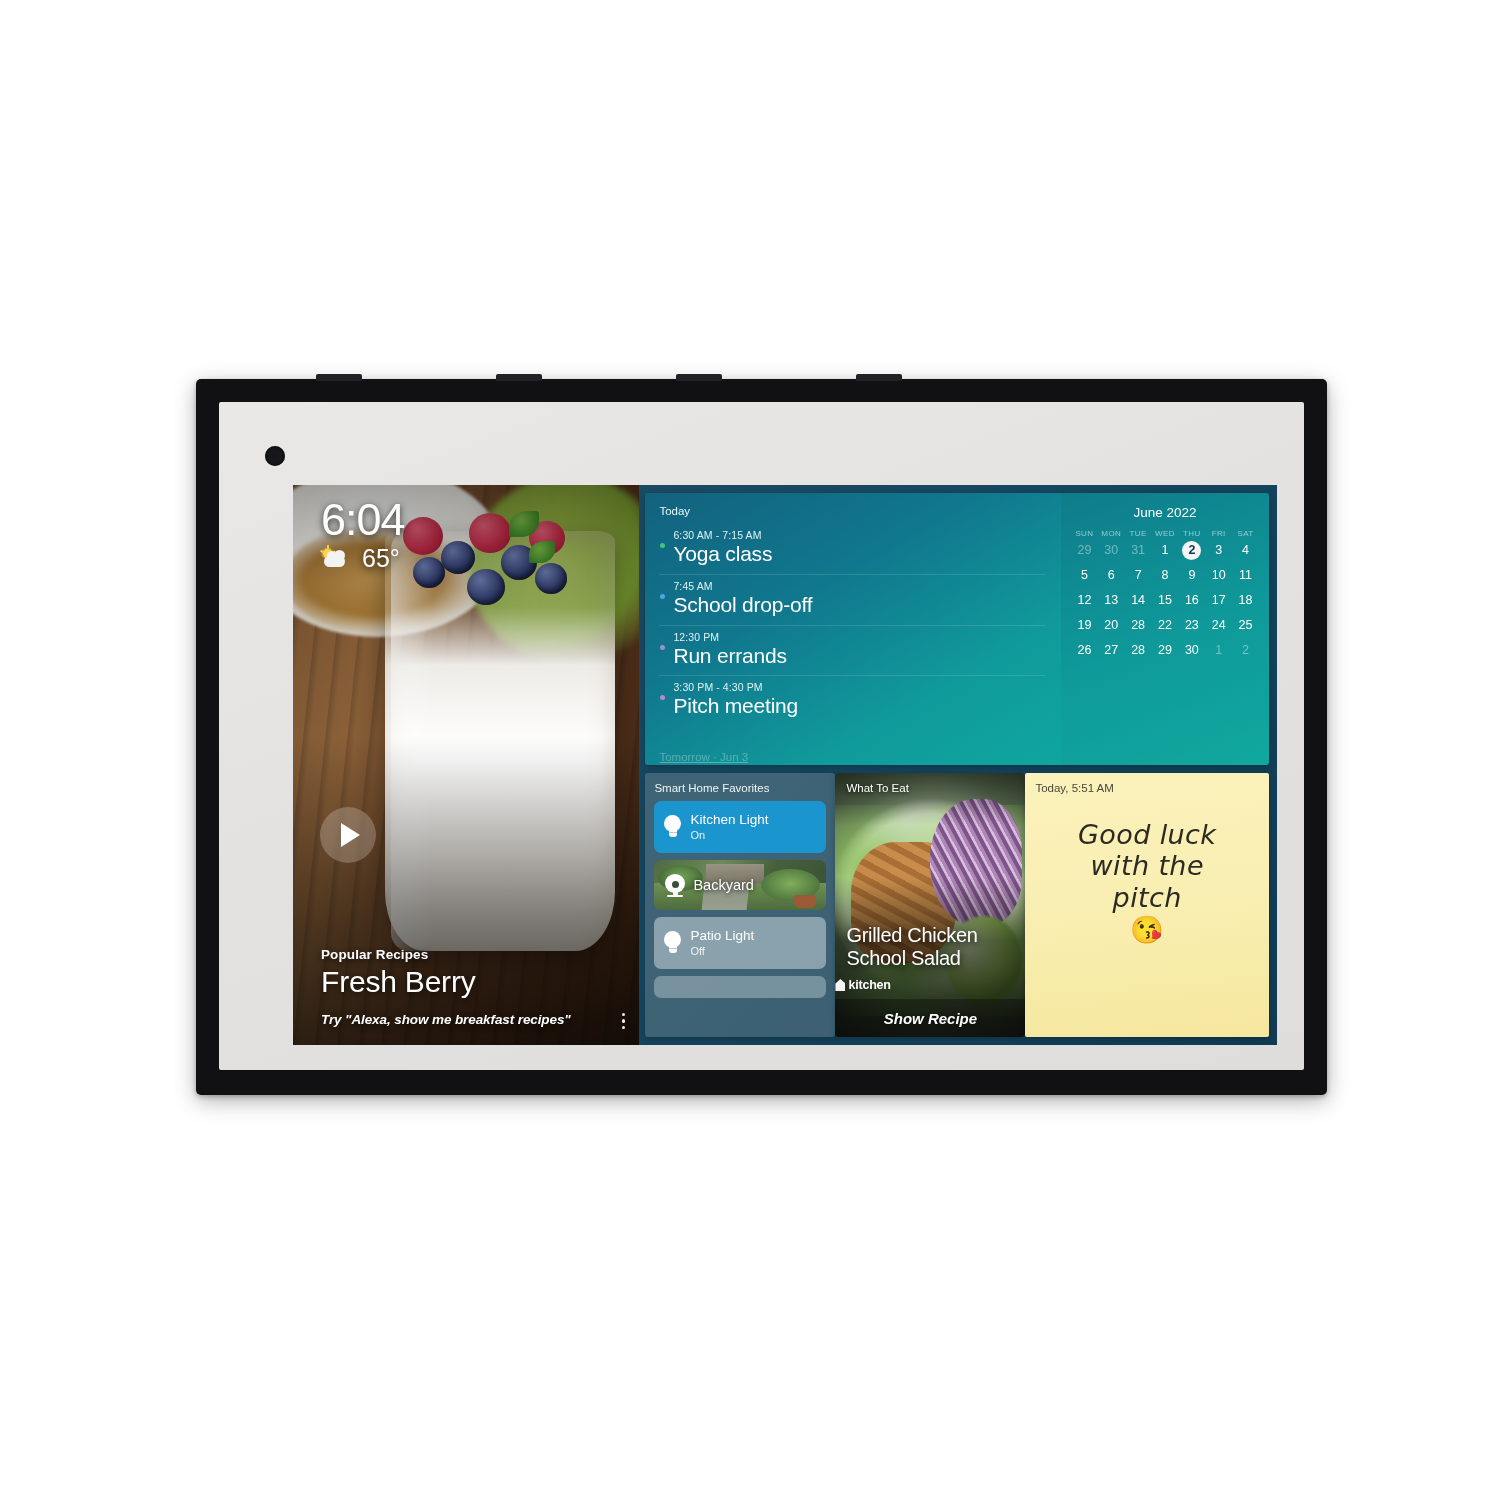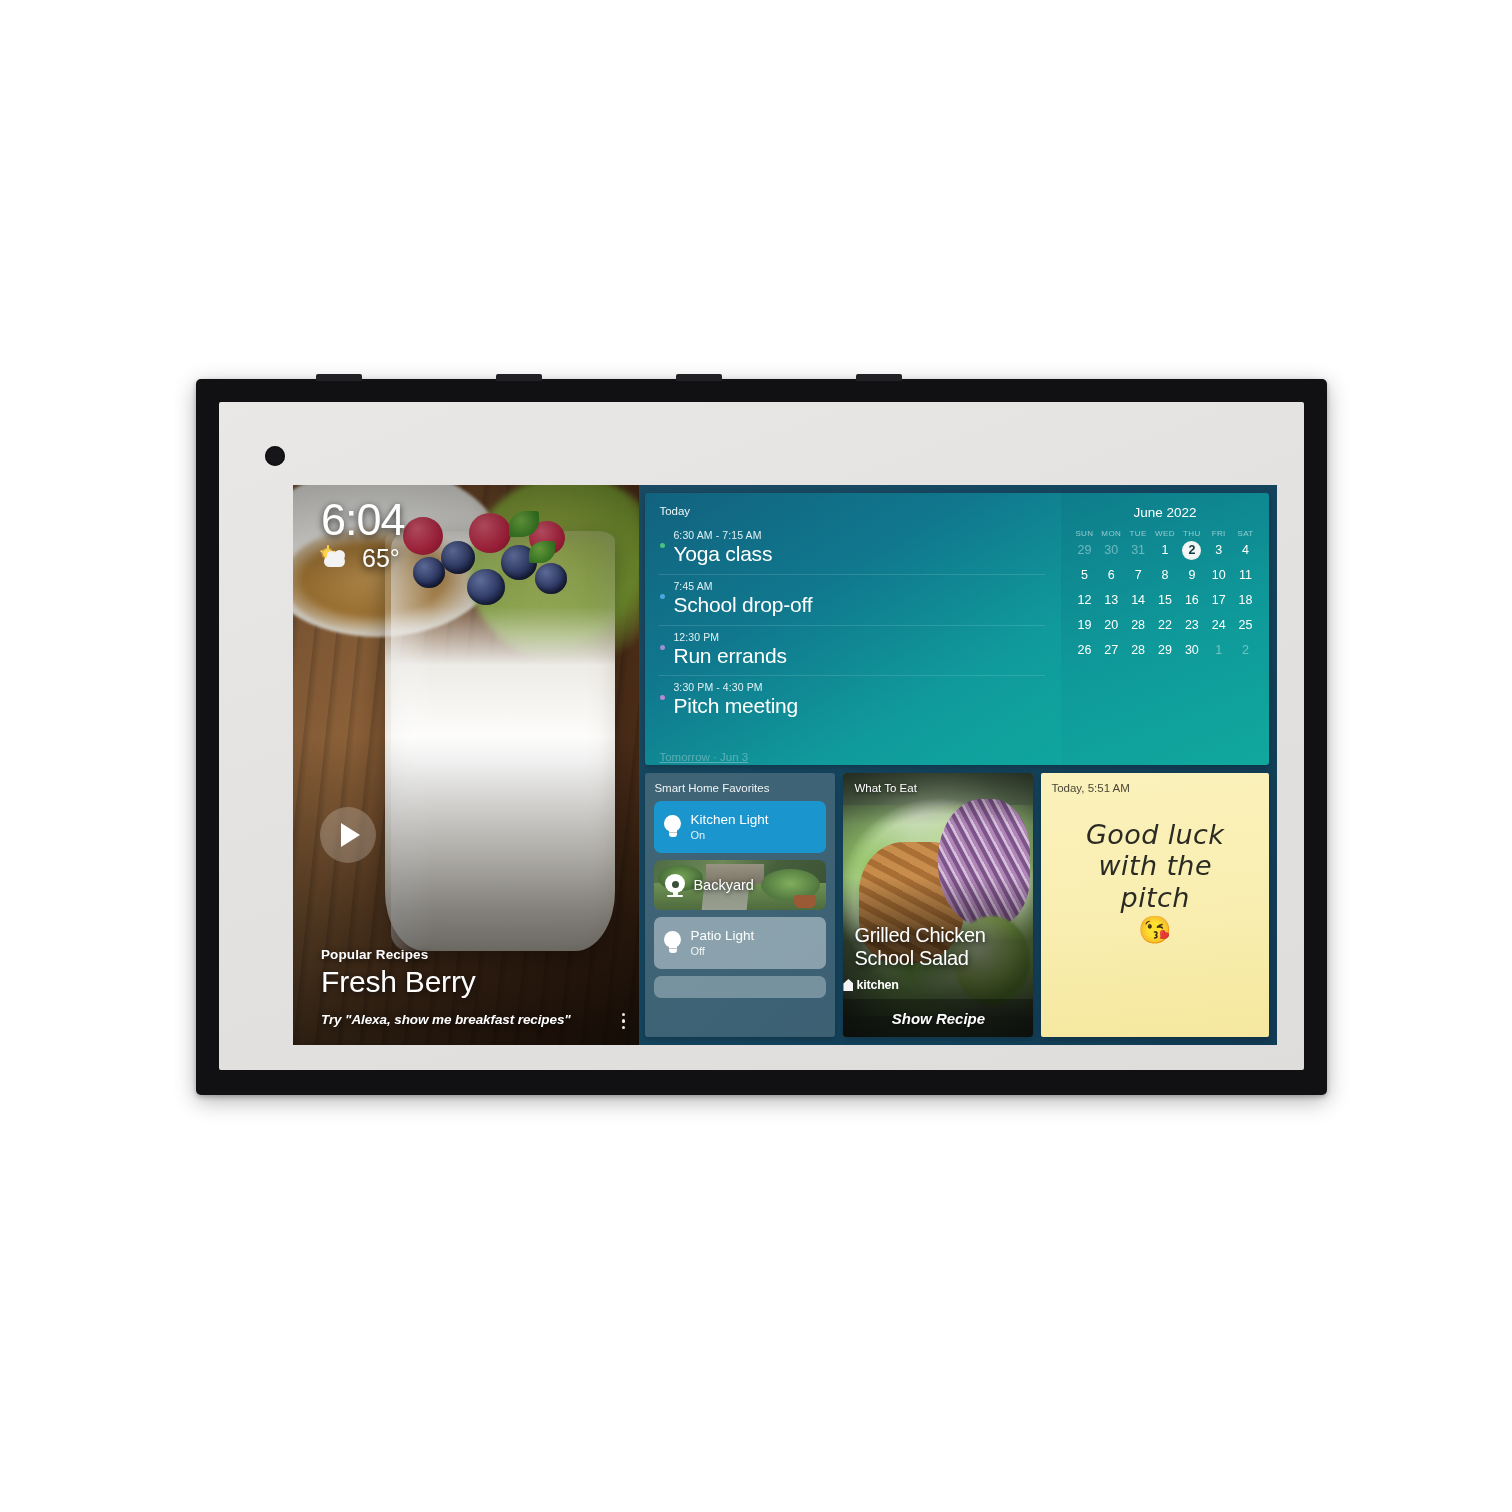--- a/index.html
+++ b/index.html
@@ -188,21 +188,21 @@
   .cal-day.today span{
     position:relative; z-index:2; color:#0d3b46; font-weight:700;
   }
   .cal-day.today::before{
     content:""; position:absolute; left:50%; top:50%;
     width:19px;height:19px;margin:-9.5px 0 0 -9.5px;
     background:#f3f6f4; border-radius:50%;
   }
 
   
-  #bottom-row{ flex:1 1 auto; display:flex; gap:8px; min-height:0; }
+  #bottom-row{ flex:1 1 auto; display:flex; min-height:0; }
 
   
   #smart-home{
     flex:0 0 190px; position:relative;
     background: rgba(120,140,150,.42);
     border-radius:3px; padding:9px 9px 0 9px; overflow:hidden;
     box-shadow: 0 2px 6px rgba(0,0,0,.22);
   }
   #smart-home-title{ font-size:11.5px; color:#f0f4f5; margin-bottom:7px;}
   .sh-tile{

